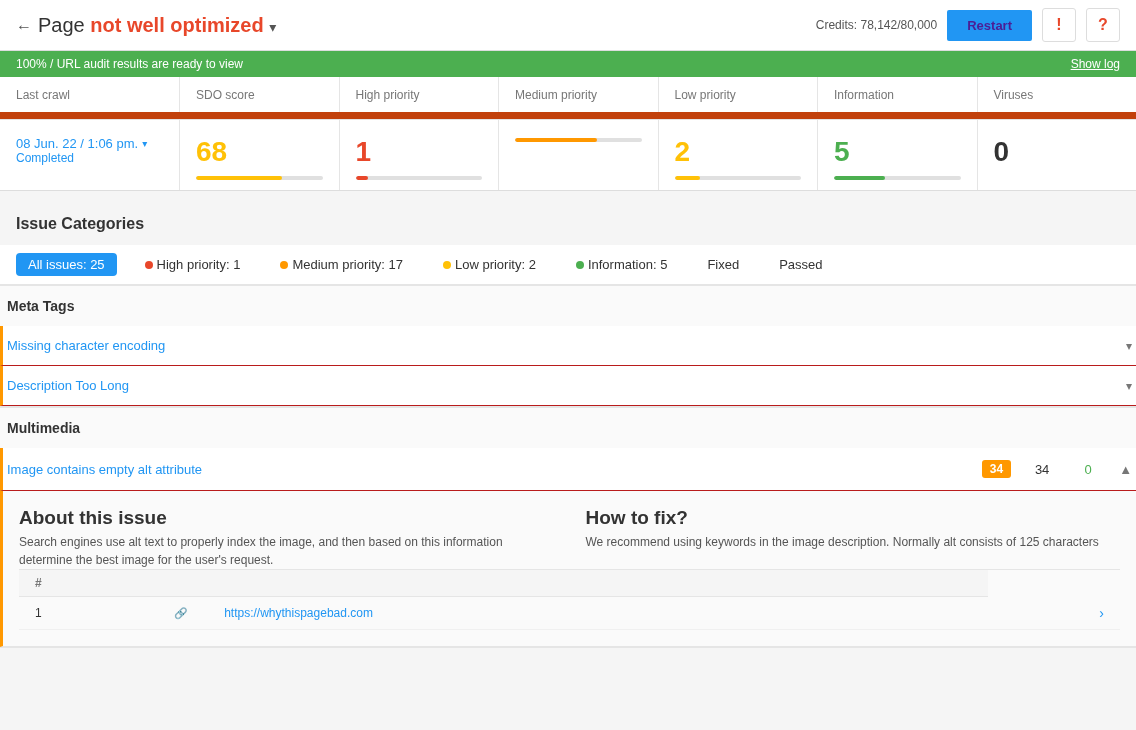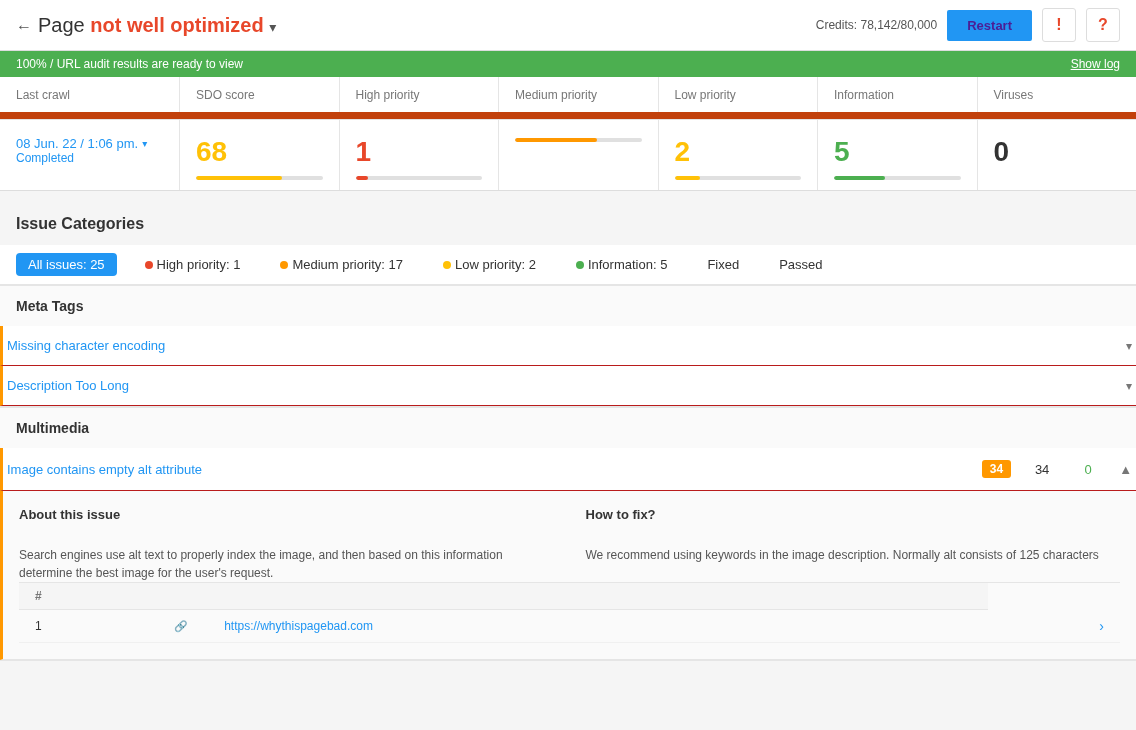--- a/index.html
+++ b/index.html
@@ -203,21 +203,21 @@
     .dot-red { background: #e8472a; }
     .dot-orange { background: #FF9800; }
     .dot-yellow { background: #FFC107; }
     .dot-green { background: #4CAF50; }
 
     
     .category-group {
       border-bottom: 1px solid #e5e5e5;
     }
     .category-group-title {
-      padding: 12px 16px;
+      padding: 12px 7px;
       font-size: 14px;
       font-weight: bold;
       color: #333;
       background: #fafafa;
       border-top: 1px solid #e5e5e5;
     }
 
     
     .issue-row {
       display: flex;
@@ -278,24 +278,24 @@
       padding: 16px;
     }
     .detail-grid {
       display: flex;
       gap: 32px;
     }
     .detail-col {
       flex: 1;
     }
     .detail-col h4 {
-      font-size: 13px;
+      font-size: 19px;
       font-weight: bold;
       color: #333;
-      margin-bottom: 24px;
+      margin-bottom: 4px;
     }
     .detail-col p {
       font-size: 12px;
       color: #555;
       line-height: 1.5;
     }
 
     
     .url-table {
       width: 100%;

